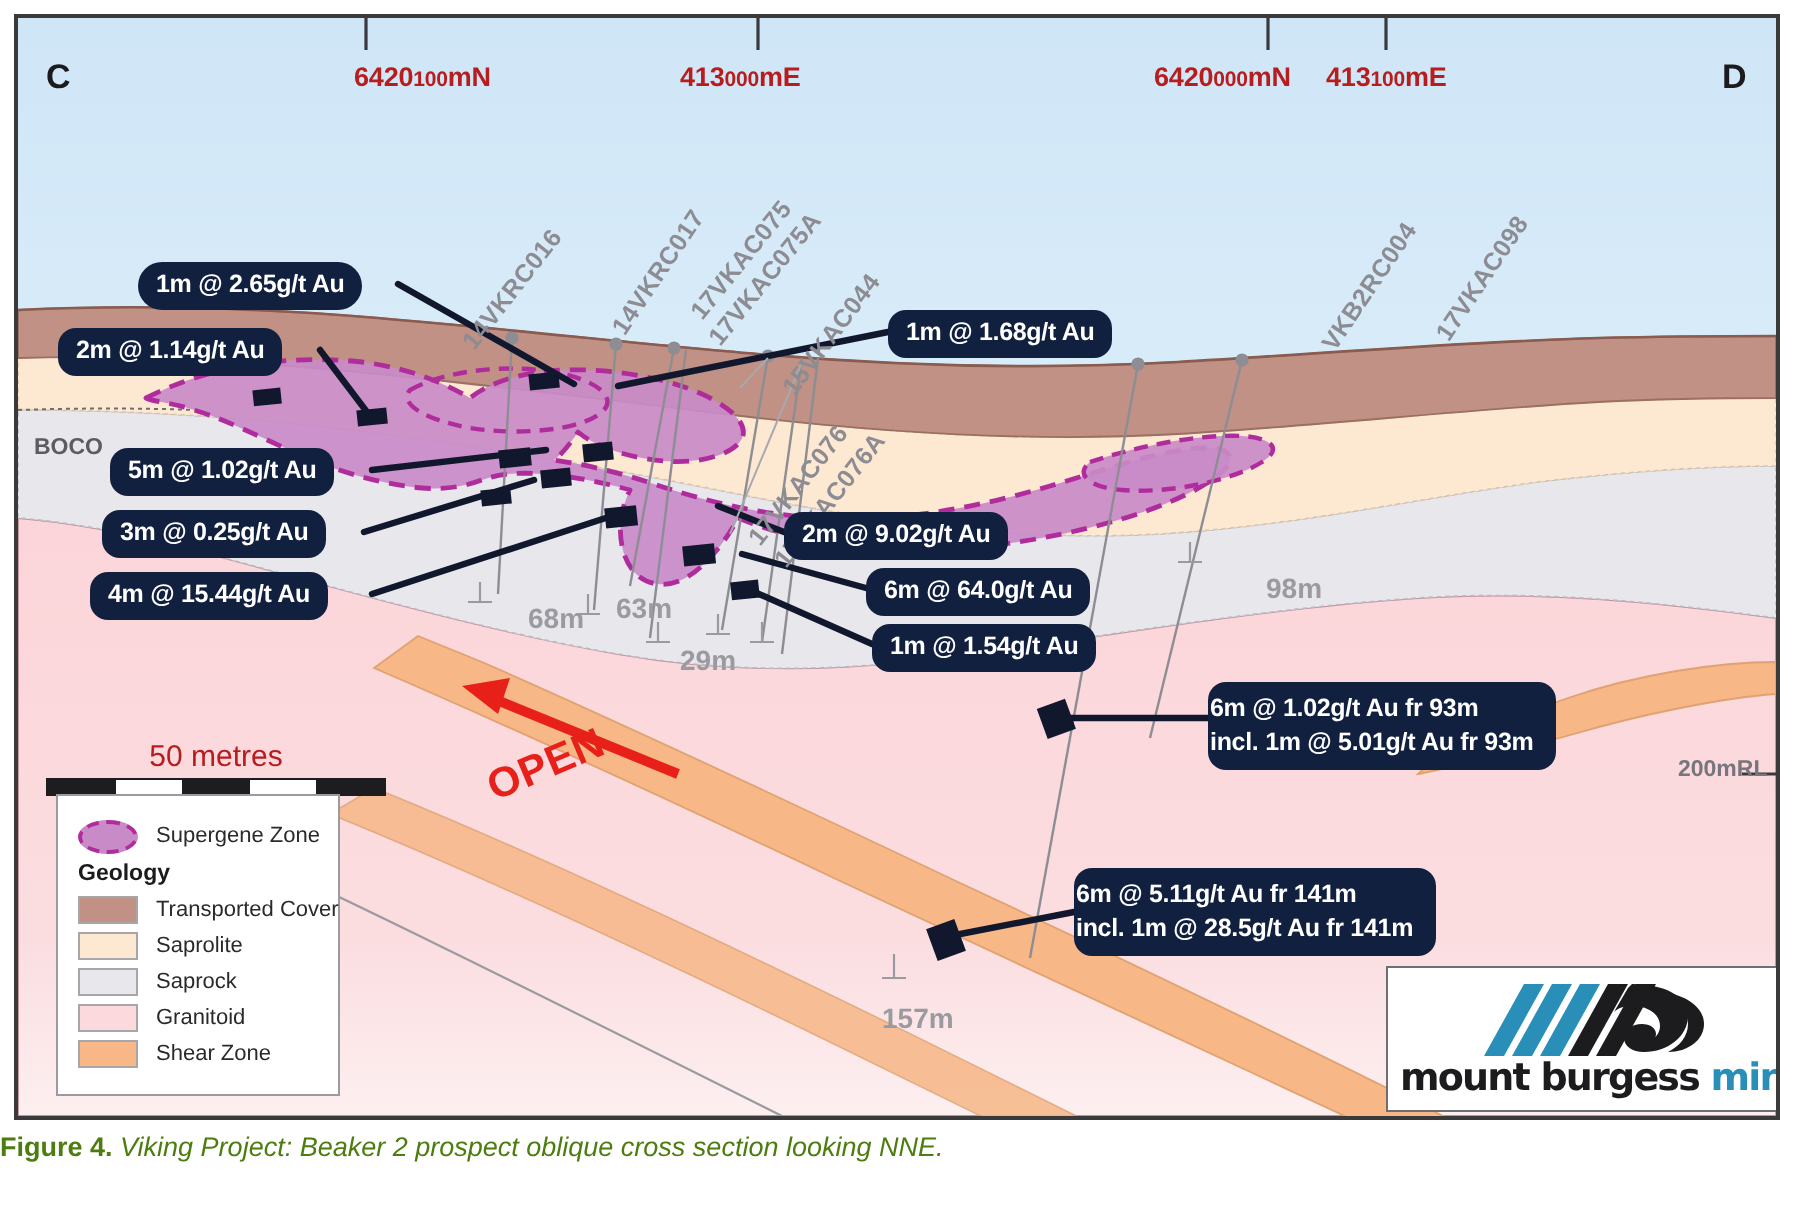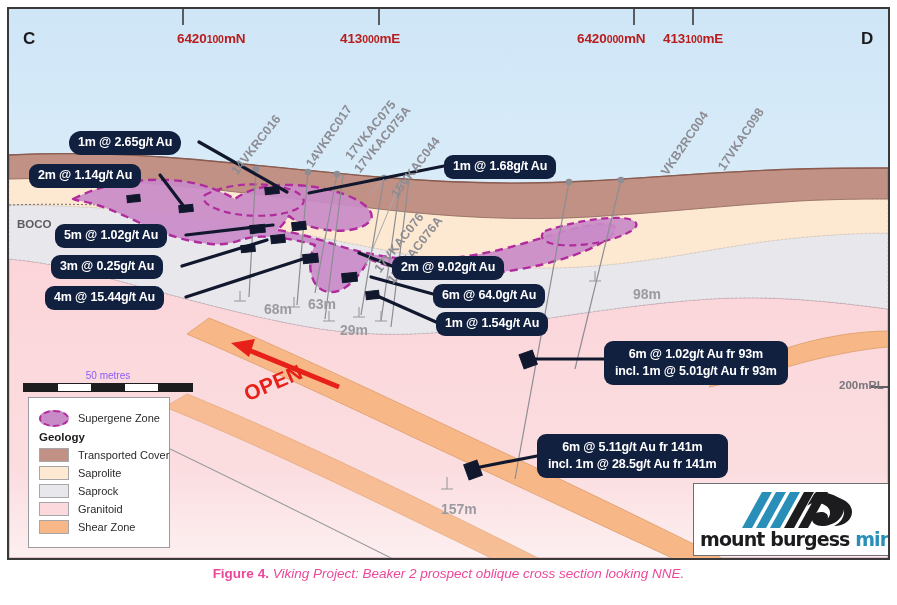--- a/index.html
+++ b/index.html
@@ -97,22 +97,21 @@
     border-radius: 9px;
     font-size: 12.5px;
     font-weight: 700;
     line-height: 1.22;
     padding: 4px 9px 5px 9px;
     white-space: nowrap;
     letter-spacing: -0.15px;
     box-sizing: border-box;
   }
   .callout.two-line {
-    text-align: center;
-    padding: 5px 11px 6px 11px;
+    padding: 5px 11px 6px 1px;
     line-height: 1.32;
   }
   .callout .ln { display: block; }
 
   
   #open-text {
     position: absolute;
     font-size: 21px;
     font-weight: 800;
     color: #e8201a;
@@ -123,22 +122,22 @@
   }
 
   
   #scalebar {
     position: absolute;
     left: 14px;
     top: 361px;
     width: 170px;
   }
   #scalebar-text {
-    font-size: 10px;
-    color: #8b5cf6;
+    font-size: 15px;
+    color: #b91c1c;
     text-align: center;
     margin-bottom: 2px;
     font-weight: 400;
   }
   #scalebar-bars {
     display: flex;
     height: 9px;
     border: 1px solid #1d1d1f;
     box-sizing: border-box;
   }
@@ -221,23 +220,23 @@
   }
   #logo-word .dark { color: #1c1c1e; }
   #logo-word .blue { color: #2a8fb8; }
 
   
   #caption {
     position: absolute;
     left: 0;
     top: 566px;
     width: 897px;
-    text-align: center;
+    text-align: left;
     font-size: 13.5px;
-    color: #ec4899;
+    color: #4d7c0f;
     white-space: nowrap;
   }
   #caption b { font-weight: 700; }
   #caption i { font-style: italic; }
 </style>
 </head>
 <body>
 
 <div id="page">
 

